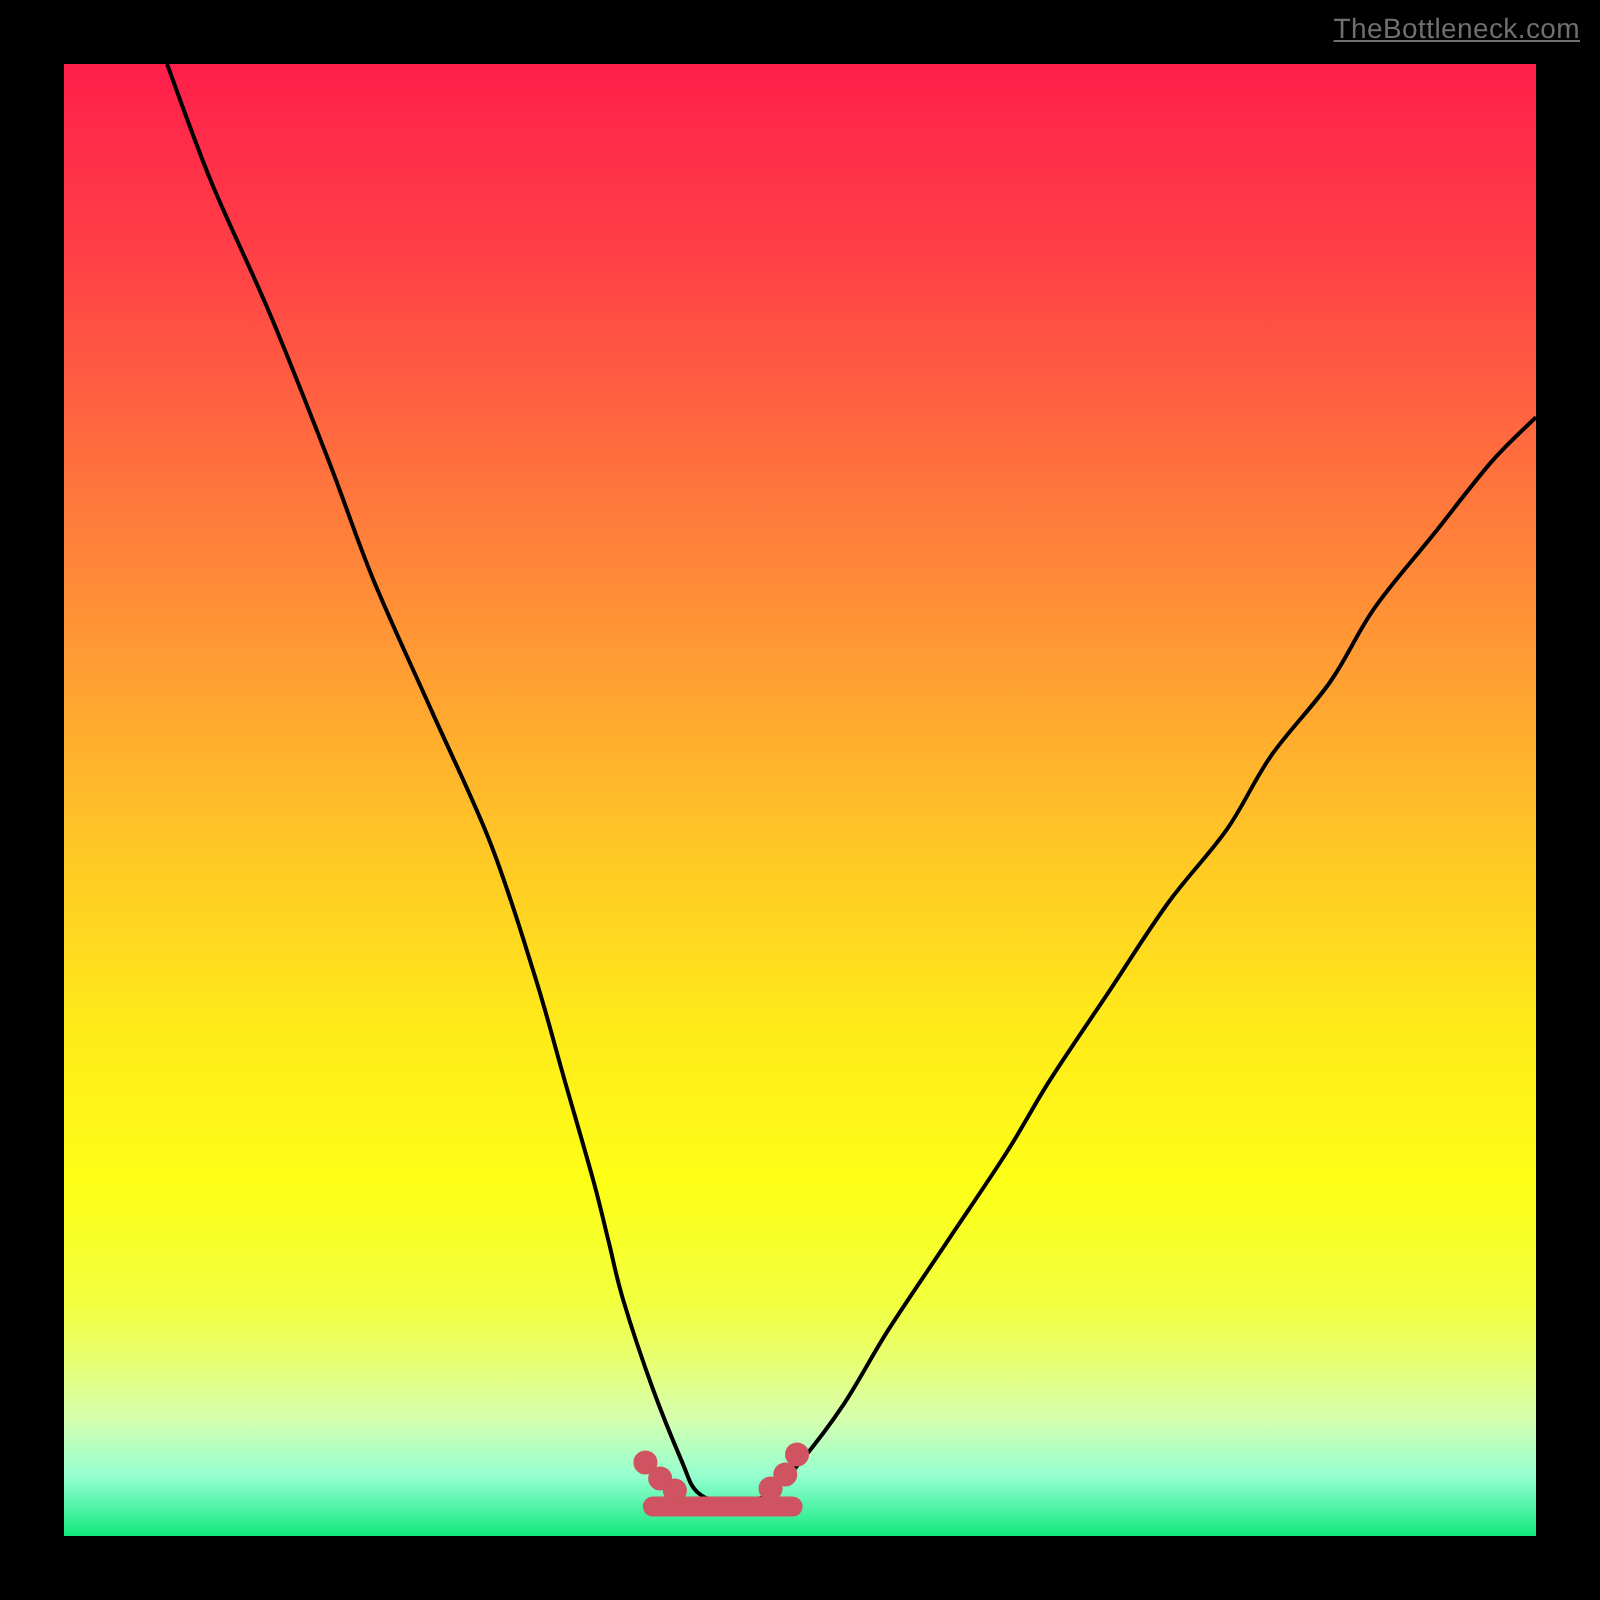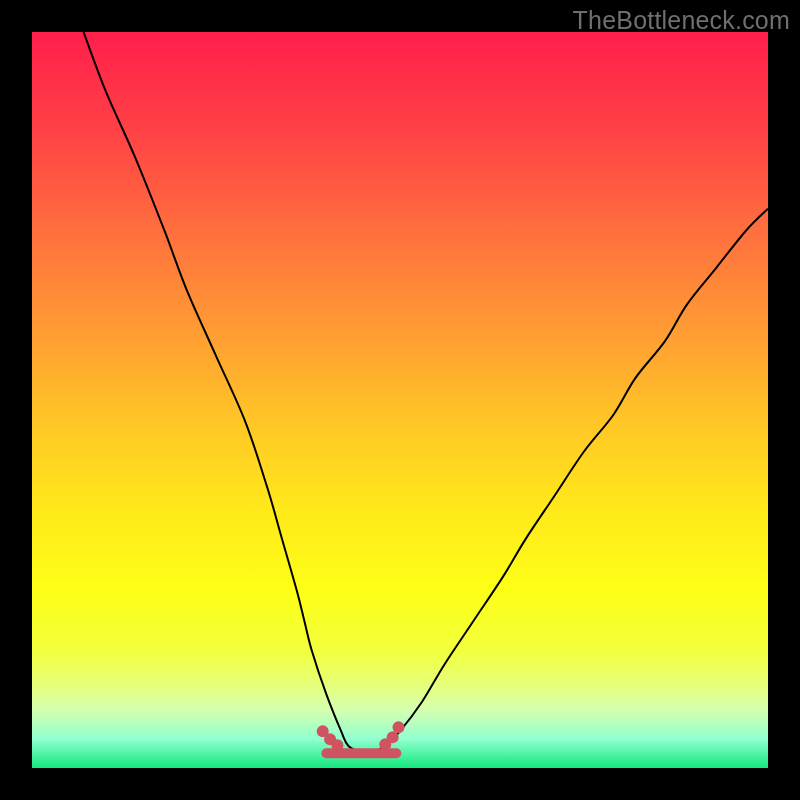--- a/index.html
+++ b/index.html
@@ -31,23 +31,24 @@
   }
   .curve-overlay {
     position: absolute;
     inset: 0;
   }
   .watermark {
     position: absolute;
     top: 6px;
     right: 10px;
     color: #6f6f6f;
-    font-size: 25px;
+    font-size: 14px;
     letter-spacing: 0.2px;
     font-weight: 400;
+    text-decoration: underline;
   }
 </style>
 </head>
 <body>
 
 <div class="frame">
 
   <div class="watermark">TheBottleneck.com</div>
 
   <div class="plot">

